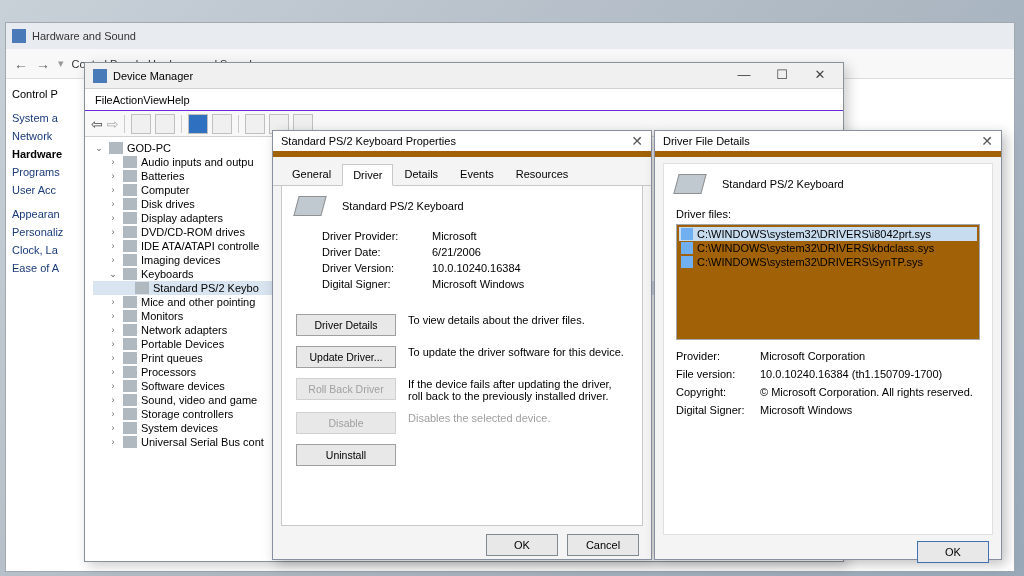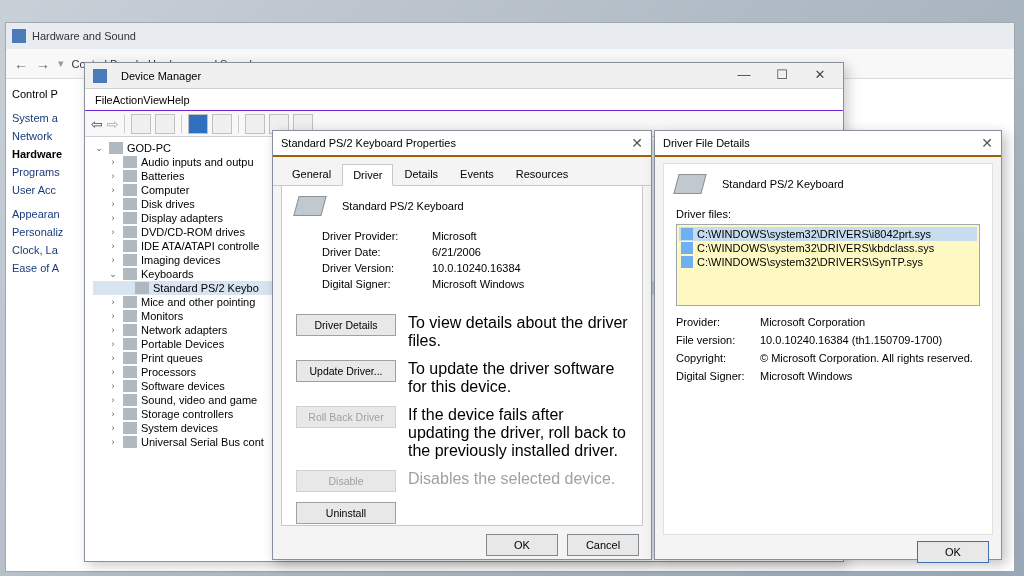--- a/index.html
+++ b/index.html
@@ -14,57 +14,57 @@
 .cp-crumb { font-size: 11px; color: #333; }
 .cp-body { display: flex; }
 .cp-side { width: 80px; padding: 6px 0 0 4px; }
 .cp-side div { padding: 3px 2px; color: #1a3a7a; font-size: 11px; white-space: nowrap; overflow: hidden; }
 .cp-side .cp-link { color: #1a3a7a; }
 .cp-side .cp-cur { color: #000; font-weight: bold; }
 
 
 .dm-window { position: absolute; left: 84px; top: 62px; width: 760px; height: 500px; background: #fff; border: 1px solid #88909a; box-shadow: 4px 4px 12px rgba(0,0,0,.2); }
 .dm-titlebar { height: 26px; display: flex; align-items: center; justify-content: space-between; background: #f0f0f0; border-bottom: 1px solid #d0d0d0; padding: 0 4px; }
-.dm-title-left { display: flex; align-items: center; gap: 14px; padding-left: 4px; }
+.dm-title-left { display: flex; align-items: center; gap: 6px; padding-left: 4px; }
 .dm-icon { width: 14px; height: 14px; background: #4a7ab8; display: inline-block; }
 .dm-ctrls { display: flex; gap: 0; }
 .dm-ctrl { width: 38px; height: 22px; text-align: center; line-height: 20px; font-size: 13px; color: #444; }
 .dm-menu { height: 22px; display: flex; align-items: center; padding: 4px 10px; border-bottom: 1px solid #6d28d9; }
 .dm-tool { height: 26px; display: flex; align-items: center; gap: 4px; padding: 0 6px; border-bottom: 1px solid #d0d0d0; background: #f8f8f8; }
 .dm-tb { width: 20px; height: 20px; border: 1px solid #c0c0c0; background: #f0f0f0; }
 .dm-tree { padding: 4px 8px; height: calc(100% - 74px); overflow: hidden; background: #fff; }
 .dm-node { display: flex; align-items: center; gap: 4px; padding: 1px 0; white-space: nowrap; }
 .dm-exp { width: 12px; text-align: center; color: #606060; font-size: 9px; }
 .dm-nicon { width: 14px; height: 12px; background: #b0b8c0; display: inline-block; }
 .dm-lvl1 { padding-left: 14px; }
 .dm-lvl2 { padding-left: 42px; }
 .dm-sel { background: #d8e4f0; }
 
 
 .prop-window { position: absolute; left: 272px; top: 130px; width: 380px; height: 430px; background: #f4f4f4; border: 1px solid #8890a0; box-shadow: 4px 4px 12px rgba(0,0,0,.25); }
-.prop-title { height: 26px; display: flex; align-items: center; justify-content: space-between; padding: 0 8px; background: #fff; border-bottom: 2px solid #a16207; }
+.prop-title { height: 26px; display: flex; align-items: center; justify-content: space-between; padding: 0 8px; background: #fff; border-bottom: 6px solid #a16207; }
 .prop-tabs { display: flex; padding: 6px 8px 0 8px; border-bottom: 1px solid #c8c8c8; background: #f4f4f4; }
 .prop-tab { padding: 4px 10px; border: 1px solid transparent; cursor: default; }
 .prop-tab.active { background: #fff; border: 1px solid #c8c8c8; border-bottom: 1px solid #fff; position: relative; top: 1px; }
 .prop-body { background: #fff; margin: 0 8px 8px 8px; border: 1px solid #c8c8c8; border-top: none; padding: 10px 14px; height: 340px; }
 .prop-head { display: flex; align-items: center; gap: 18px; margin-bottom: 14px; }
 .prop-kicon { width: 28px; height: 20px; background: #c0c8d0; border: 1px solid #909090; transform: skewX(-15deg); }
 .prop-row { display: flex; margin: 4px 0; }
 .prop-label { width: 110px; }
 .prop-btnrow { display: flex; gap: 12px; margin: 10px 0; align-items: flex-start; }
 .prop-btn { width: 100px; height: 22px; border: 1px solid #a0a0a0; background: #e8e8e8; text-align: center; line-height: 20px; font-size: 10.5px; }
 .prop-btn.disabled { color: #a0a0a0; border-color: #d0d0d0; }
-.prop-desc { flex: 1; font-size: 16px; }
+.prop-desc { flex: 1; font-size: 11px; }
 .prop-footer { text-align: right; padding: 0 12px 8px 0; }
 .prop-okbtn { display: inline-block; width: 72px; height: 22px; border: 1px solid #808890; background: #e8e8e8; text-align: center; line-height: 20px; margin-left: 6px; }
 
 
 .dfd-window { position: absolute; left: 654px; top: 130px; width: 348px; height: 430px; background: #f4f4f4; border: 1px solid #8890a0; box-shadow: 4px 4px 12px rgba(0,0,0,.25); }
 .dfd-body { background: #fff; margin: 6px 8px; padding: 10px 12px; height: 372px; border: 1px solid #e0e0e0; }
-.dfd-list { border: 1px solid #a0a8b0; height: 82px; background: #fef9c3; margin: 4px 0 10px 0; padding: 2px; }
+.dfd-list { border: 1px solid #a0a8b0; height: 116px; background: #a16207; margin: 4px 0 10px 0; padding: 2px; }
 .dfd-file { display: flex; align-items: center; gap: 4px; padding: 1px 2px; font-size: 10.5px; }
 .dfd-file.sel { background: #c8dcf0; }
 .dfd-ficon { width: 12px; height: 12px; background: #70b0f0; display: inline-block; }
 .dfd-row { display: flex; margin: 6px 0; align-items: flex-end; }
 .dfd-label { width: 84px; }
 .x-btn { font-size: 14px; color: #555; }
 </style>
 </head>
 <body>
 

